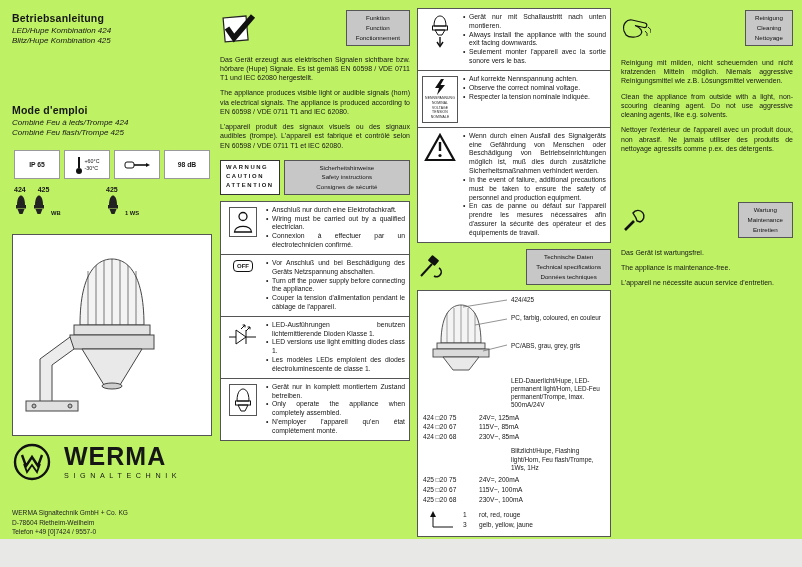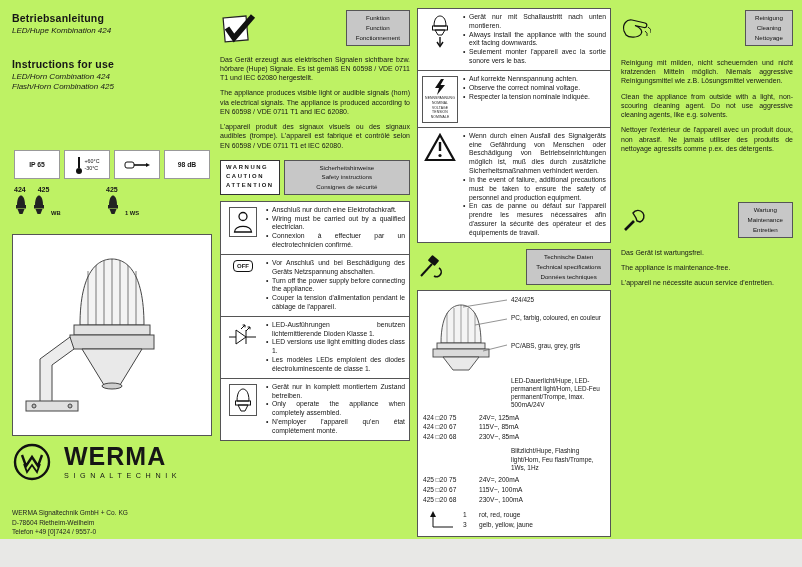--- a/index.html
+++ b/index.html
@@ -106,25 +106,26 @@
 </head>
 <body>
 
 <div class="page">
 
   <div class="abs col1">
 
     <div class="lang-group" style="top:0">
       <div class="h1">Betriebsanleitung</div>
       <div class="sub">LED/Hupe Kombination 424</div>
-    </div>
-    <div class="lang-group" style="top:46px">
-      <div class="h1">Instructions for use</div>
-      <div class="sub">LED/Horn Combination 424</div>
-      <div class="sub">Flash/Horn Combination 425</div>
+      <div class="sub">Blitz/Hupe Kombination 425</div>
+    </div>
+    <div class="lang-group" style="top:92px">
+      <div class="h1">Mode d'emploi</div>
+      <div class="sub">Combiné Feu à leds/Trompe 424</div>
+      <div class="sub">Combiné Feu flash/Trompe 425</div>
     </div>
 
     <div class="badges">
       <div class="badge">
         <span>IP 65</span>
       </div>
       <div class="badge">
         <svg width="8" height="20" viewBox="0 0 8 20">
           <line x1="4" y1="2" x2="4" y2="13" stroke="#111" stroke-width="2"></line>
           <circle cx="4" cy="16" r="3" fill="#111"></circle>

